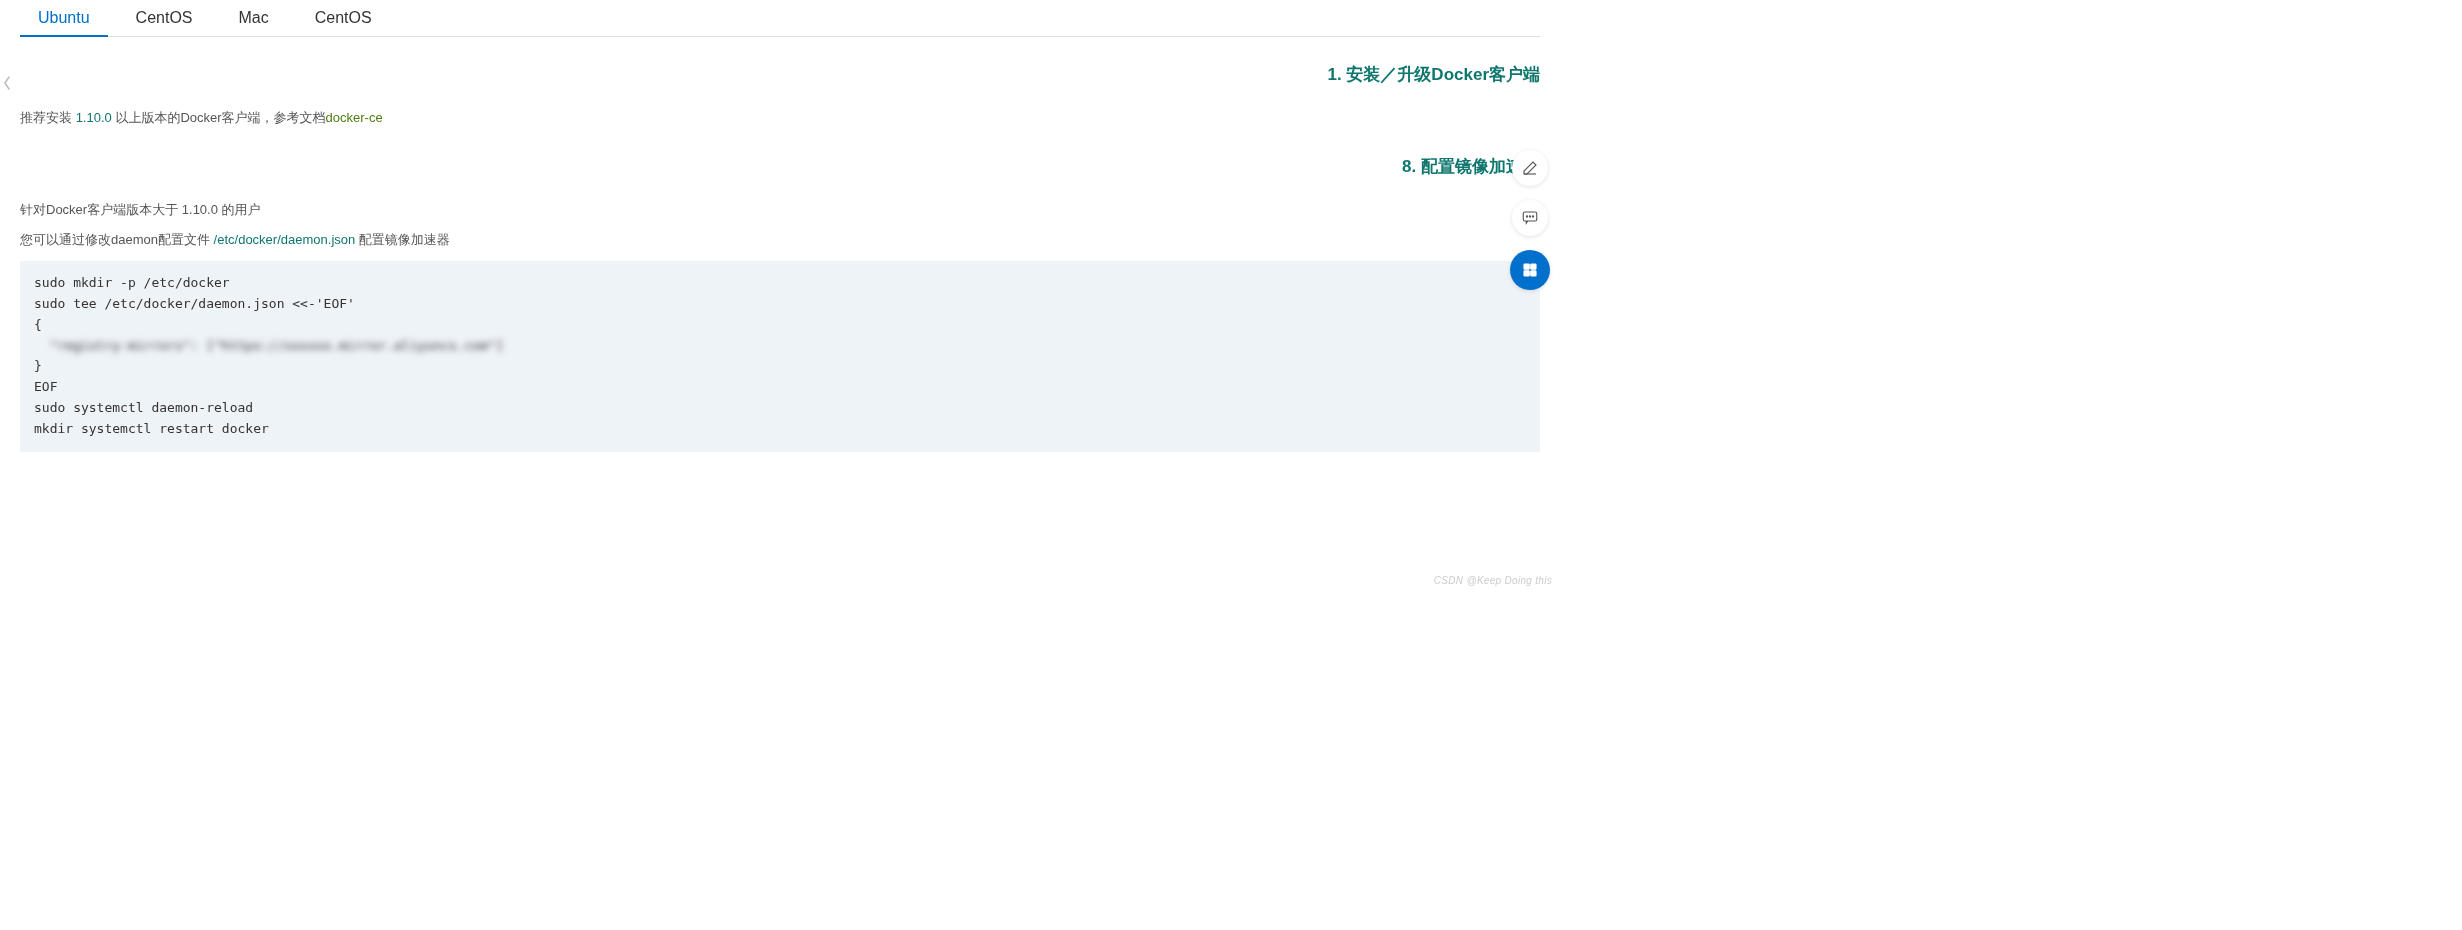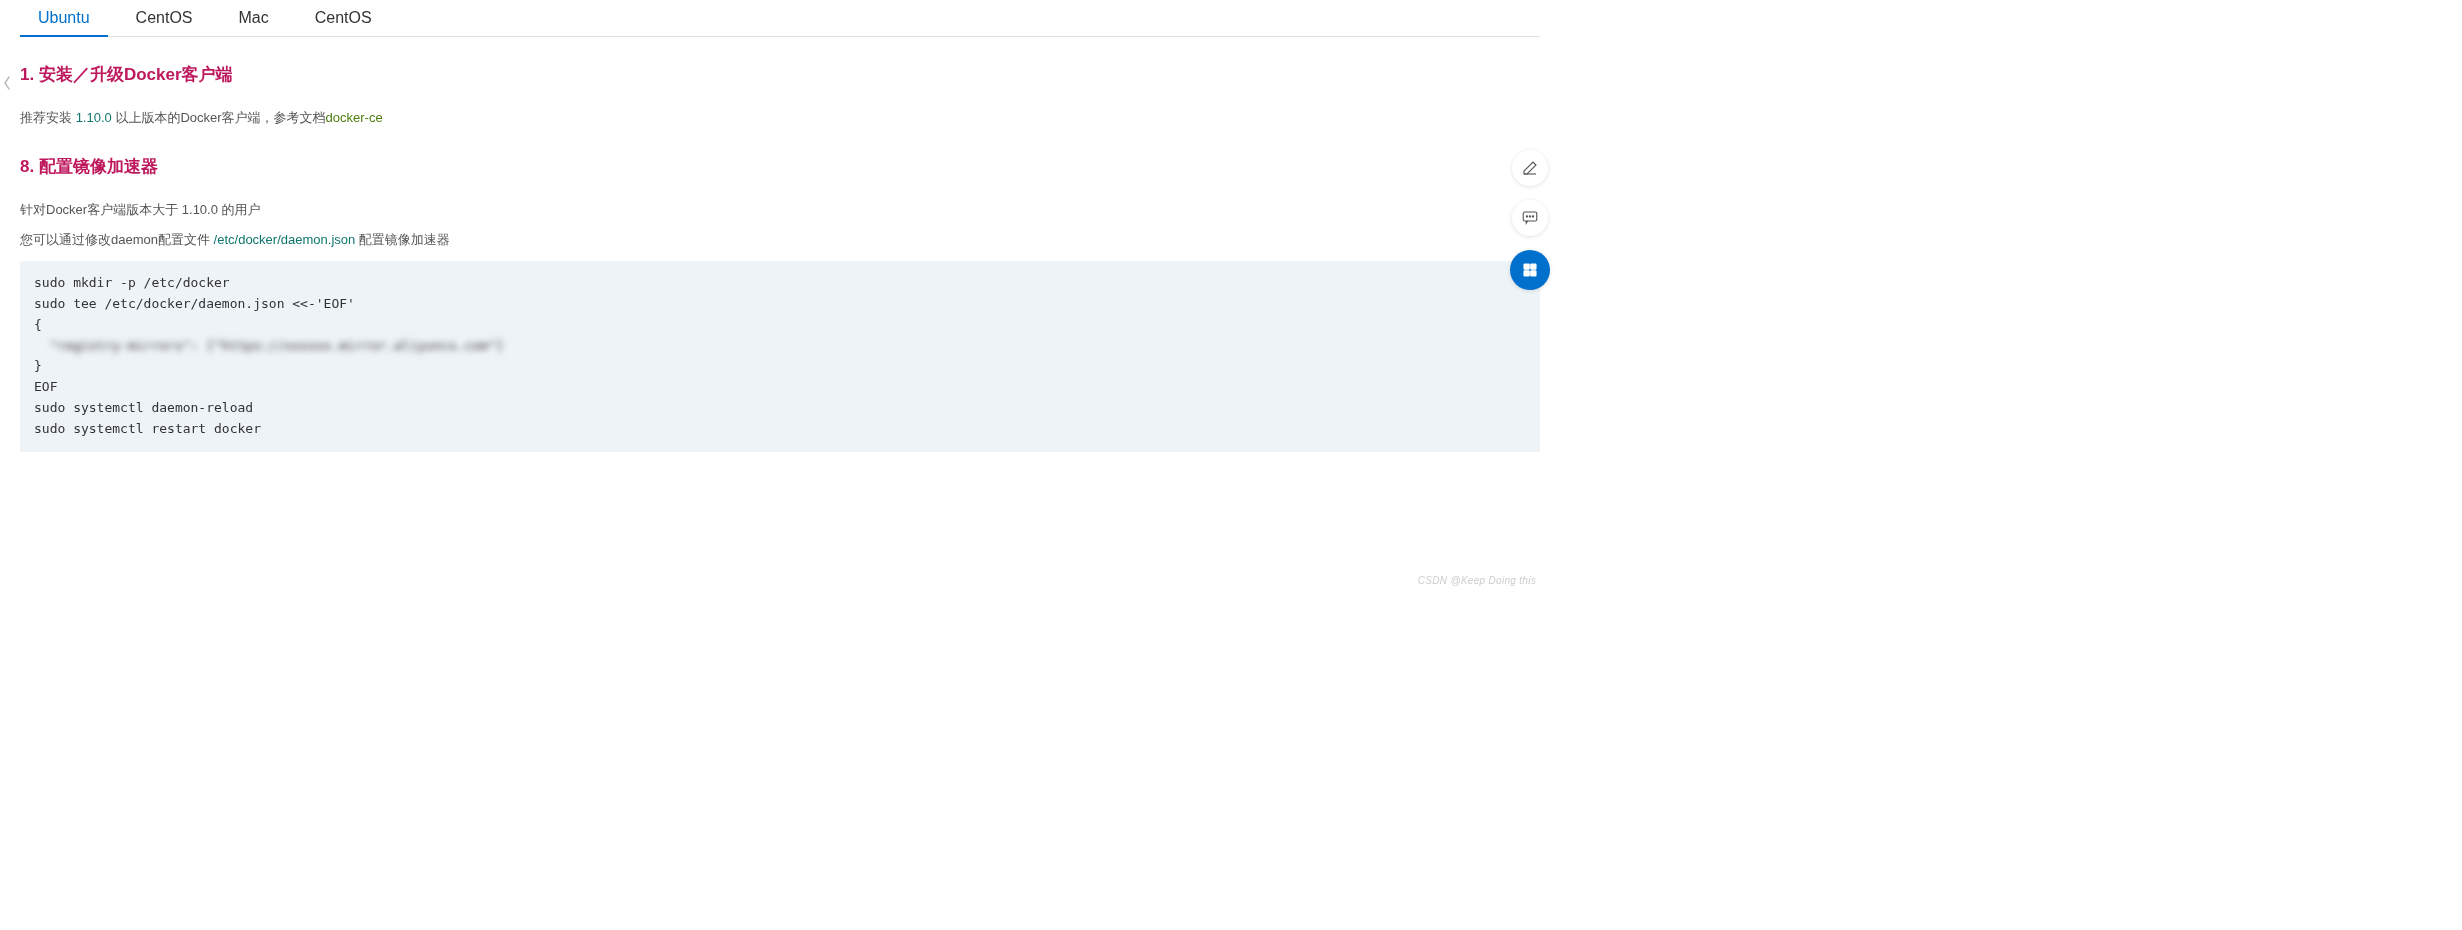--- a/index.html
+++ b/index.html
@@ -30,22 +30,23 @@
     position: relative;
     top: 1px;
   }
   .tab.active {
     color: #0070cc;
     border-bottom: 2px solid #0070cc;
   }
   h2.section-title {
     font-size: 17px;
     font-weight: 600;
-    color: #be185d;
+    color: #0f766e;
     margin: 26px 0 20px 0;
+    text-align: right;
   }
   p.body-text {
     font-size: 13px;
     color: #555;
     line-height: 1.8;
     margin-bottom: 6px;
   }
   .red { color: #0f766e; }
   .link { color: #4d7c0f; text-decoration: none; }
   pre.code-block {
@@ -98,21 +99,21 @@
     align-items:center;
     justify-content:center;
     cursor:pointer;
   }
   .side-btn svg { width:18px;height:18px;stroke:#555;fill:none;stroke-width:1.5; }
   .side-btn.primary { background:#0070cc;width:40px;height:40px; }
   .side-btn.primary svg { stroke:#fff;fill:#fff; }
 
   .watermark {
     position:absolute;
-    right:24px;
+    right:8px;
     bottom:4px;
     font-size:10px;
     color:#ccc;
     font-style:italic;
     letter-spacing:0.3px;
   }
 </style>
 </head>
 <body>
 
@@ -145,21 +146,21 @@
     <span>您可以通过修改daemon配置文件 </span><span class="red">/etc/docker/daemon.json</span><span> 配置镜像加速器</span>
   </p>
 
   <pre class="code-block"><span>sudo mkdir -p /etc/docker</span>
 <span>sudo tee /etc/docker/daemon.json &lt;&lt;-'EOF'</span>
 <span>{</span>
 <span class="blur-chars">  "registry-mirrors": ["https://xxxxxx.mirror.aliyuncs.com"]</span>
 <span>}</span>
 <span>EOF</span>
 <span>sudo systemctl daemon-reload</span>
-<span>sudo systemctl restart docker</span></pre>
+<span>mkdir systemctl restart docker</span></pre>
 
 </div>
 
 <div class="side-actions">
   <div class="side-btn">
     <svg viewBox="0 0 24 24">
         <path d="M4 20h4L20 8l-4-4L4 16v4z"></path>
         <path d="M4 20h16" stroke="#555"></path>
       </svg>
   </div>

